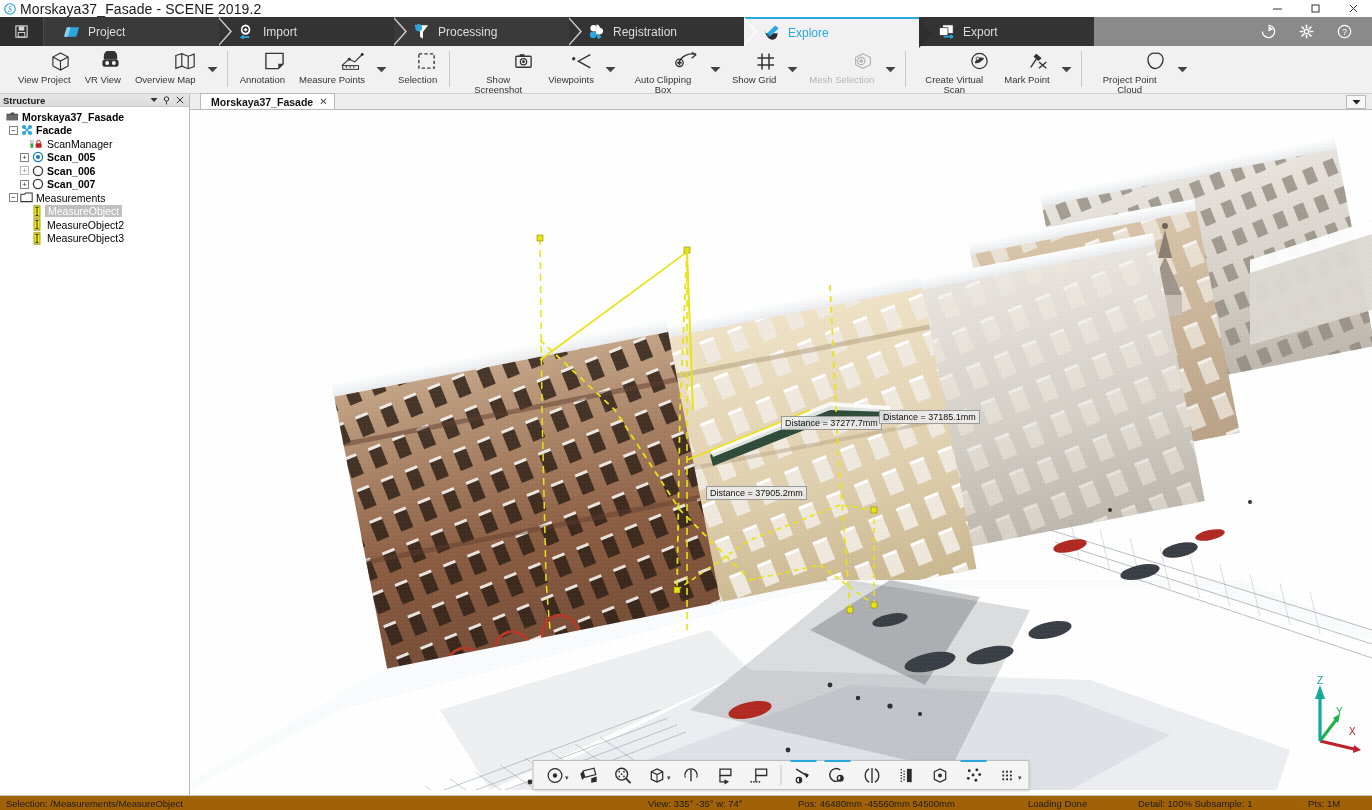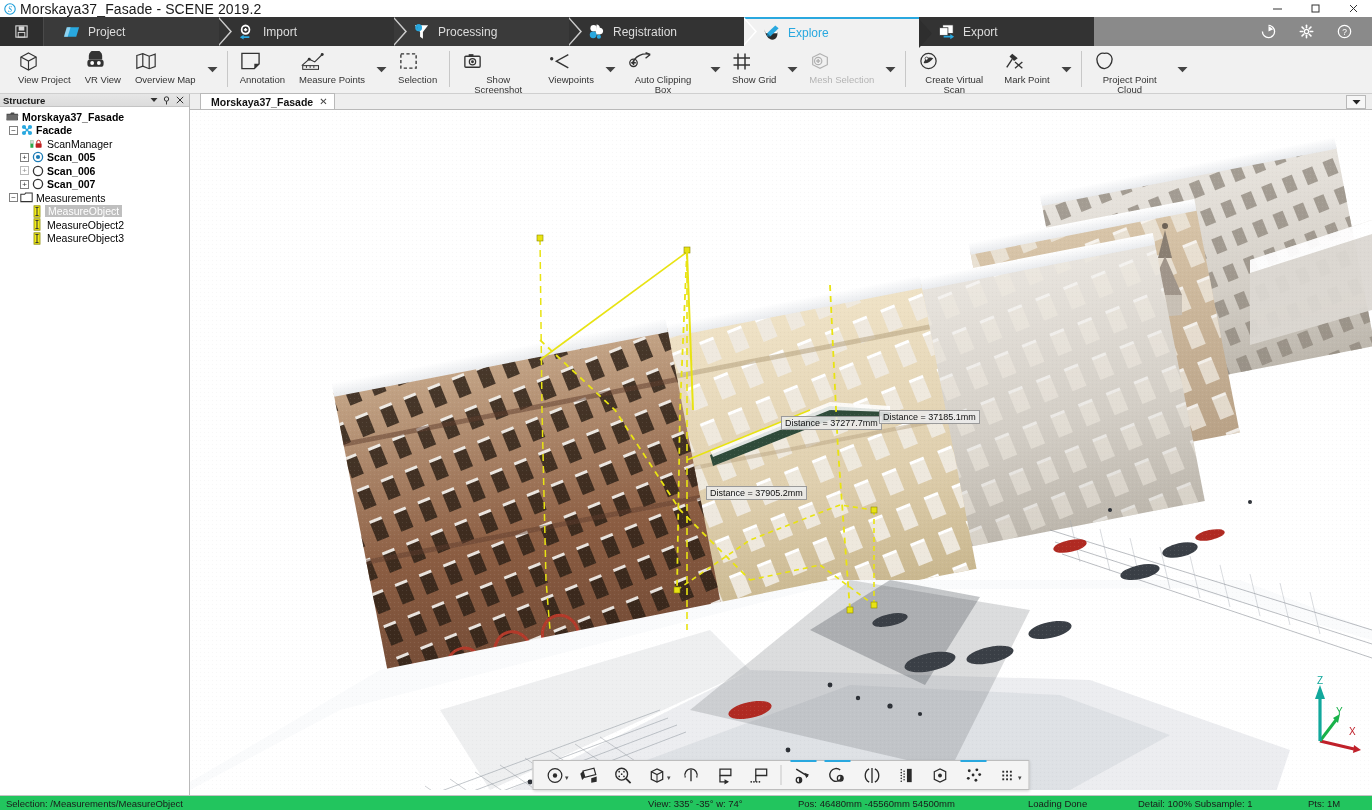--- a/index.html
+++ b/index.html
@@ -50,21 +50,21 @@
   }
   .rt-fill { flex: 1; background: #8a8a8a; display: flex; align-items: center; justify-content: flex-end; gap: 18px; padding-right: 18px; }
   .rt-fill .ic { display:flex; align-items:center; justify-content:center; width:20px;height:20px; color:#fff; }
 
   
   .ribbon {
     height: 48px; background: #f1f1f1; display: flex; align-items: flex-start;
     flex: 0 0 48px; border-bottom: 1px solid #cfcfcf; padding-top: 1px;
   }
   .rb-item {
-    display: flex; flex-direction: column; align-items: flex-start; justify-content: flex-start;
+    display: flex; flex-direction: column; align-items: flex-end; justify-content: flex-start;
     padding: 3px 7px 0 7px; min-width: 48px; color: #3a3a3a; cursor: default;
   }
   .rb-item.disabled { opacity: 0.33; }
   .rb-ico { height: 22px; display: flex; align-items: center; justify-content: center; }
   .rb-lbl { font-size: 9.5px; text-align: center; line-height: 10px; margin-top: 3px; color: #333; max-width: 72px; }
   .rb-caret { display: flex; align-items: center; padding: 0 4px; height: 44px; }
   .rb-sep { width: 1px; background: #c8c8c8; height: 36px; margin: 4px 5px 0 5px; }
 
   
   .body { flex: 1; display: flex; min-height: 0; justify-content: flex-end; }
@@ -128,21 +128,21 @@
     content:''; position: absolute; top: -1px; left: 4px; right: 4px; height: 2px; background: #29a8df;
   }
   .vt-btn .car { position: absolute; right: 3px; bottom: 7px; font-size: 7px; color:#444; }
   .vt-sep { width: 1px; height: 20px; background: #c6c6c6; margin: 0 5px; }
 
   
   .gizmo { position: absolute; right: 10px; bottom: 42px; width: 70px; height: 80px; }
 
   
   .status {
-    height: 15px; background: #22c55e; border-top: 1px solid #c4c4c4;
+    height: 15px; background: #a16207; border-top: 1px solid #c4c4c4;
     display: flex; align-items: center; font-size: 9.5px; color: #1a1a1a; flex: 0 0 15px;
   }
   .st-cell { padding: 0 6px; white-space: nowrap; }
   .st-grow { flex: 1; }
 </style>
 </head>
 <body>
 
 <div class="app">
 

